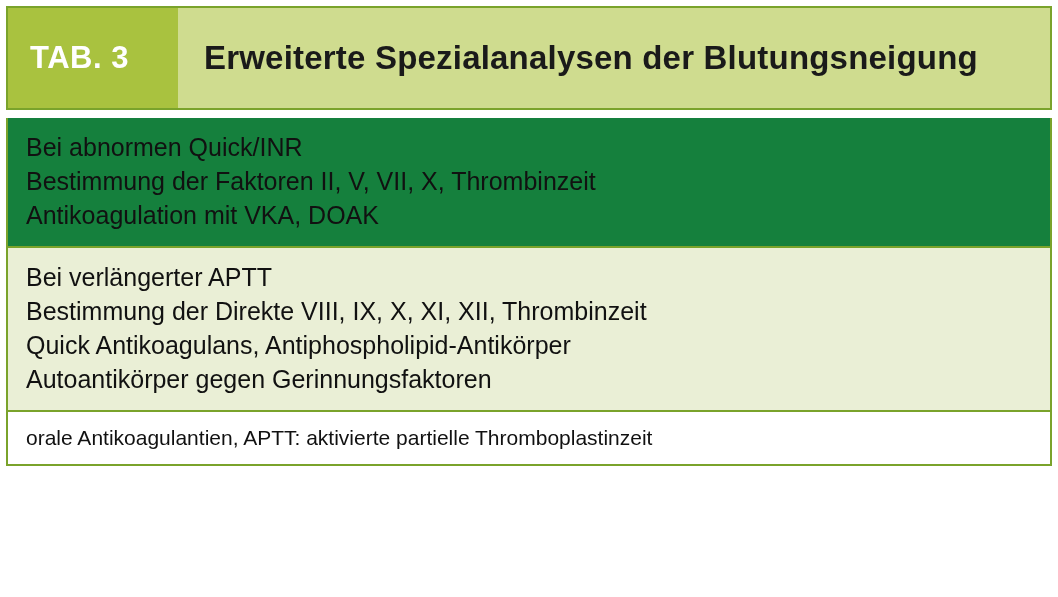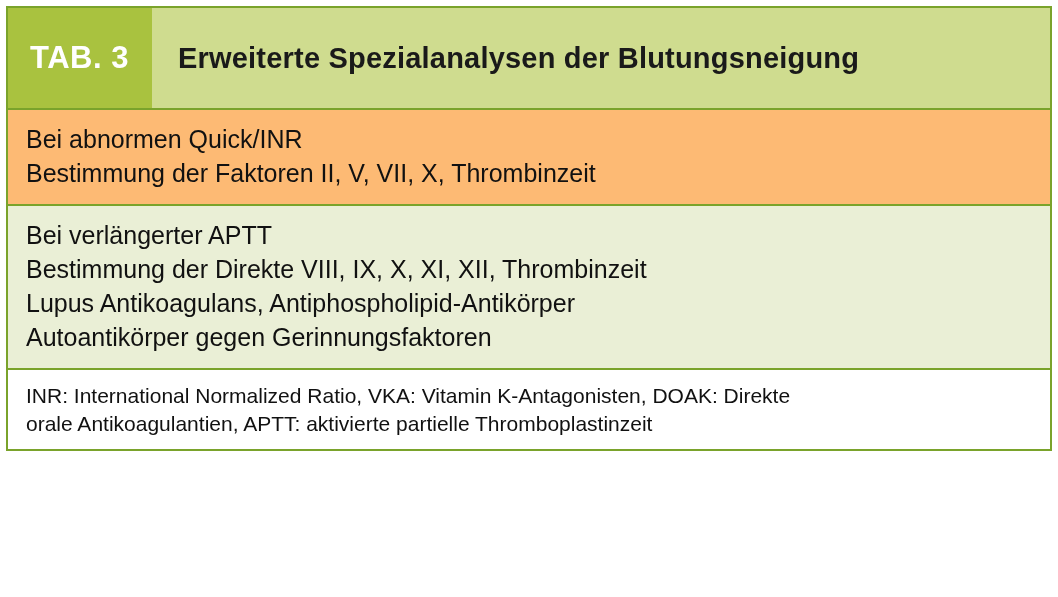--- a/index.html
+++ b/index.html
@@ -22,21 +22,21 @@
   
   .tab-header {
     display: flex;
     align-items: stretch;
     height: 104px;
     background: #cfdc8f;
     border: 2px solid #7aa32b;
     box-sizing: border-box;
   }
   .tab-number {
-    width: 144px;
+    width: 170px;
     background: #a9c23f;
     display: flex;
     align-items: center;
     padding-left: 22px;
     box-sizing: border-box;
   }
   .tab-number span {
     color: #ffffff;
     font-size: 31px;
     font-weight: bold;
@@ -44,34 +44,35 @@
   }
   .tab-title {
     flex: 1;
     display: flex;
     align-items: center;
     padding-left: 26px;
     box-sizing: border-box;
   }
   .tab-title span {
     color: #1a1a1a;
-    font-size: 29px;
+    font-size: 33px;
     font-weight: bold;
     letter-spacing: 0.2px;
   }
   
   .section {
     border-left: 2px solid #7aa32b;
     border-right: 2px solid #7aa32b;
     border-bottom: 2px solid #7aa32b;
     box-sizing: border-box;
     padding: 12px 0 14px 0;
   }
   .section.light {
-    background: #fdba74;
+    background: #15803d;
+    margin-top: 8px;
   }
   .section.tint {
     background: #eaefd6;
   }
   .section.footnote {
     background: #ffffff;
     padding: 12px 0 12px 0;
   }
   .row {
     font-size: 25px;
@@ -97,27 +98,27 @@
       <span>TAB. 3</span>
     </div>
     <div class="tab-title">
       <span>Erweiterte Spezialanalysen der Blutungsneigung</span>
     </div>
   </div>
 
   <div class="section light">
     <div class="row">Bei abnormen Quick/INR</div>
     <div class="row">Bestimmung der Faktoren II, V, VII, X, Thrombinzeit</div>
+    <div class="row">Antikoagulation mit VKA, DOAK</div>
   </div>
 
   <div class="section tint">
     <div class="row">Bei verlängerter APTT</div>
     <div class="row">Bestimmung der Direkte VIII, IX, X, XI, XII, Thrombinzeit</div>
-    <div class="row">Lupus Antikoagulans, Antiphospholipid-Antikörper</div>
+    <div class="row">Quick Antikoagulans, Antiphospholipid-Antikörper</div>
     <div class="row">Autoantikörper gegen Gerinnungsfaktoren</div>
   </div>
 
   <div class="section footnote">
-    <div class="row">INR: International Normalized Ratio, VKA: Vitamin K-Antagonisten, DOAK: Direkte</div>
     <div class="row">orale Antikoagulantien, APTT: aktivierte partielle Thromboplastinzeit</div>
   </div>
 
 </div>
 
 </body></html>

